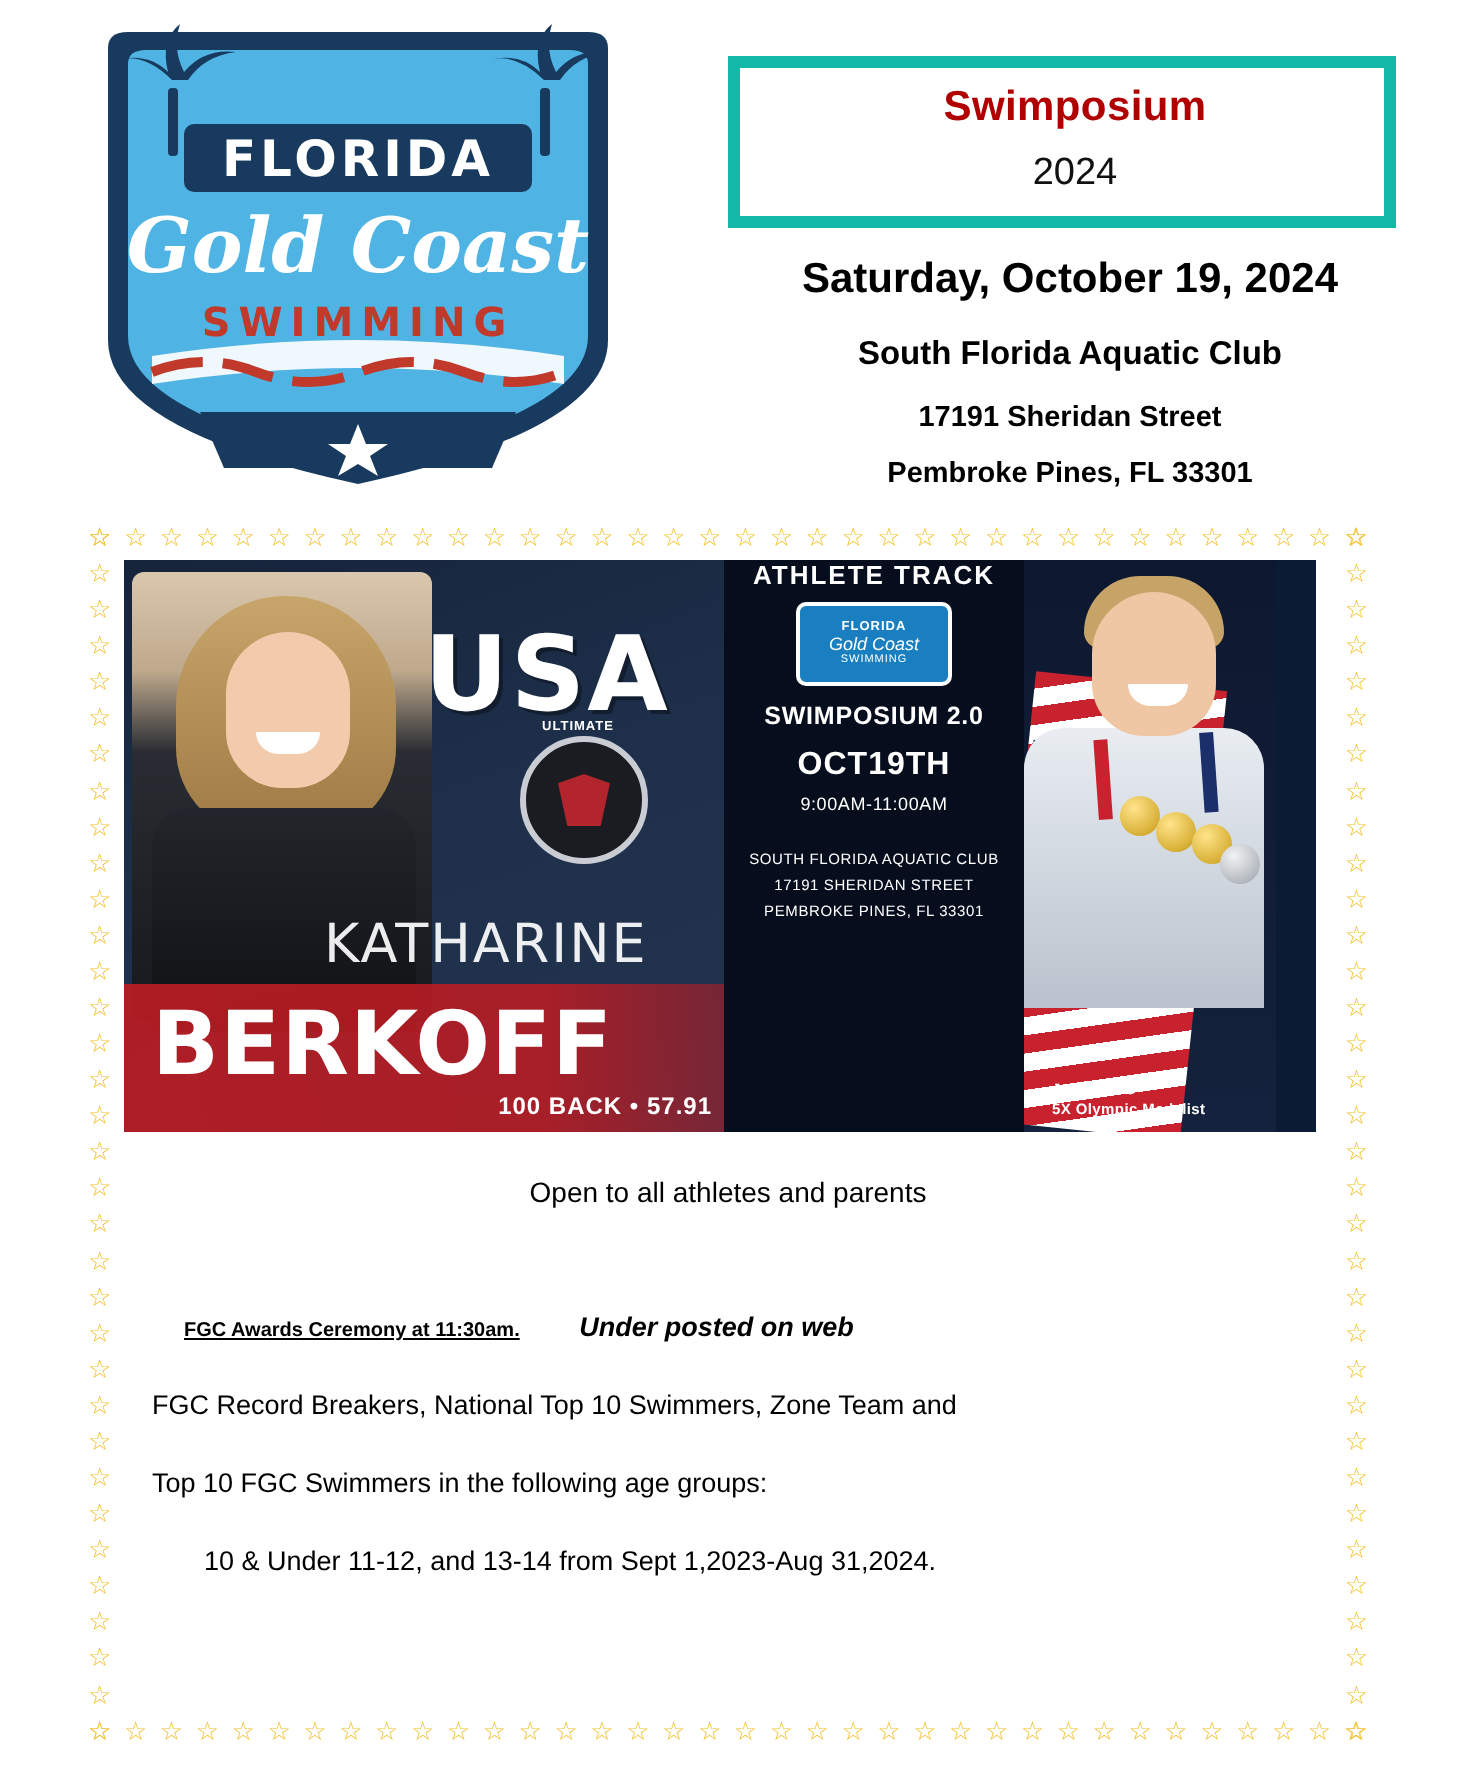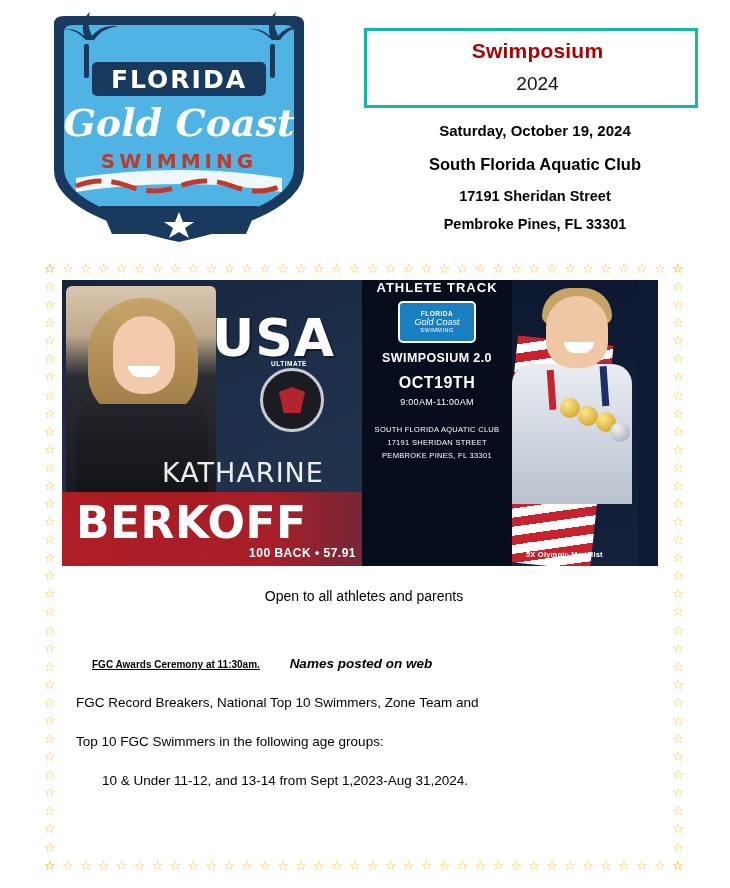--- a/index.html
+++ b/index.html
@@ -33,40 +33,40 @@
     flex: 0 0 auto;
   }
 
   
   .event-info {
     flex: 1 1 auto;
     padding-left: 10px;
     text-align: center;
   }
   .title-box {
-    border: 3px solid #14b8a6;
+    border: 6px solid #14b8a6;
     padding: 8px 10px 10px 23px;
     margin: 18px 18px 0 10px;
   }
   .title-box .swimposium {
     color: #b00000;
     font-size: 21px;
     font-weight: bold;
     letter-spacing: .2px;
     margin-bottom: 10px;
   }
   .title-box .year {
     font-size: 19px;
     color: #111;
   }
   .event-line {
     font-weight: bold;
     margin-top: 14px;
   }
-  .line-date { font-size: 15px; }
+  .line-date { font-size: 21px; }
   .line-club { font-size: 16.5px; margin-top: 16px; }
   .line-addr { font-size: 14.5px; margin-top: 14px; }
   .line-city { font-size: 14.5px; margin-top: 12px; }
 
   
   .frame {
     position: absolute;
     left: 44px;
     top: 262px;
     width: 640px;
@@ -638,21 +638,21 @@
           <div>5X Olympic Medalist</div>
         </div>
       </div>
     </div>
 
     <div class="open-note">Open to all athletes and parents</div>
 
     <div class="body-block">
       <div class="awards-line">
         <span class="bold-underline">FGC Awards Ceremony at 11:30am.</span>
-        <span class="bold-italic">Names posted on web</span>
+        <span class="bold-italic">Under posted on web</span>
       </div>
       <div class="b-line">FGC Record Breakers, National Top 10 Swimmers, Zone Team and</div>
       <div class="b-line">Top 10 FGC Swimmers in the following age groups:</div>
       <div class="b-line indent">10 &amp; Under 11-12, and 13-14 from Sept 1,2023-Aug 31,2024.</div>
     </div>
 
   </div>
 </div>
 
 </body></html>

